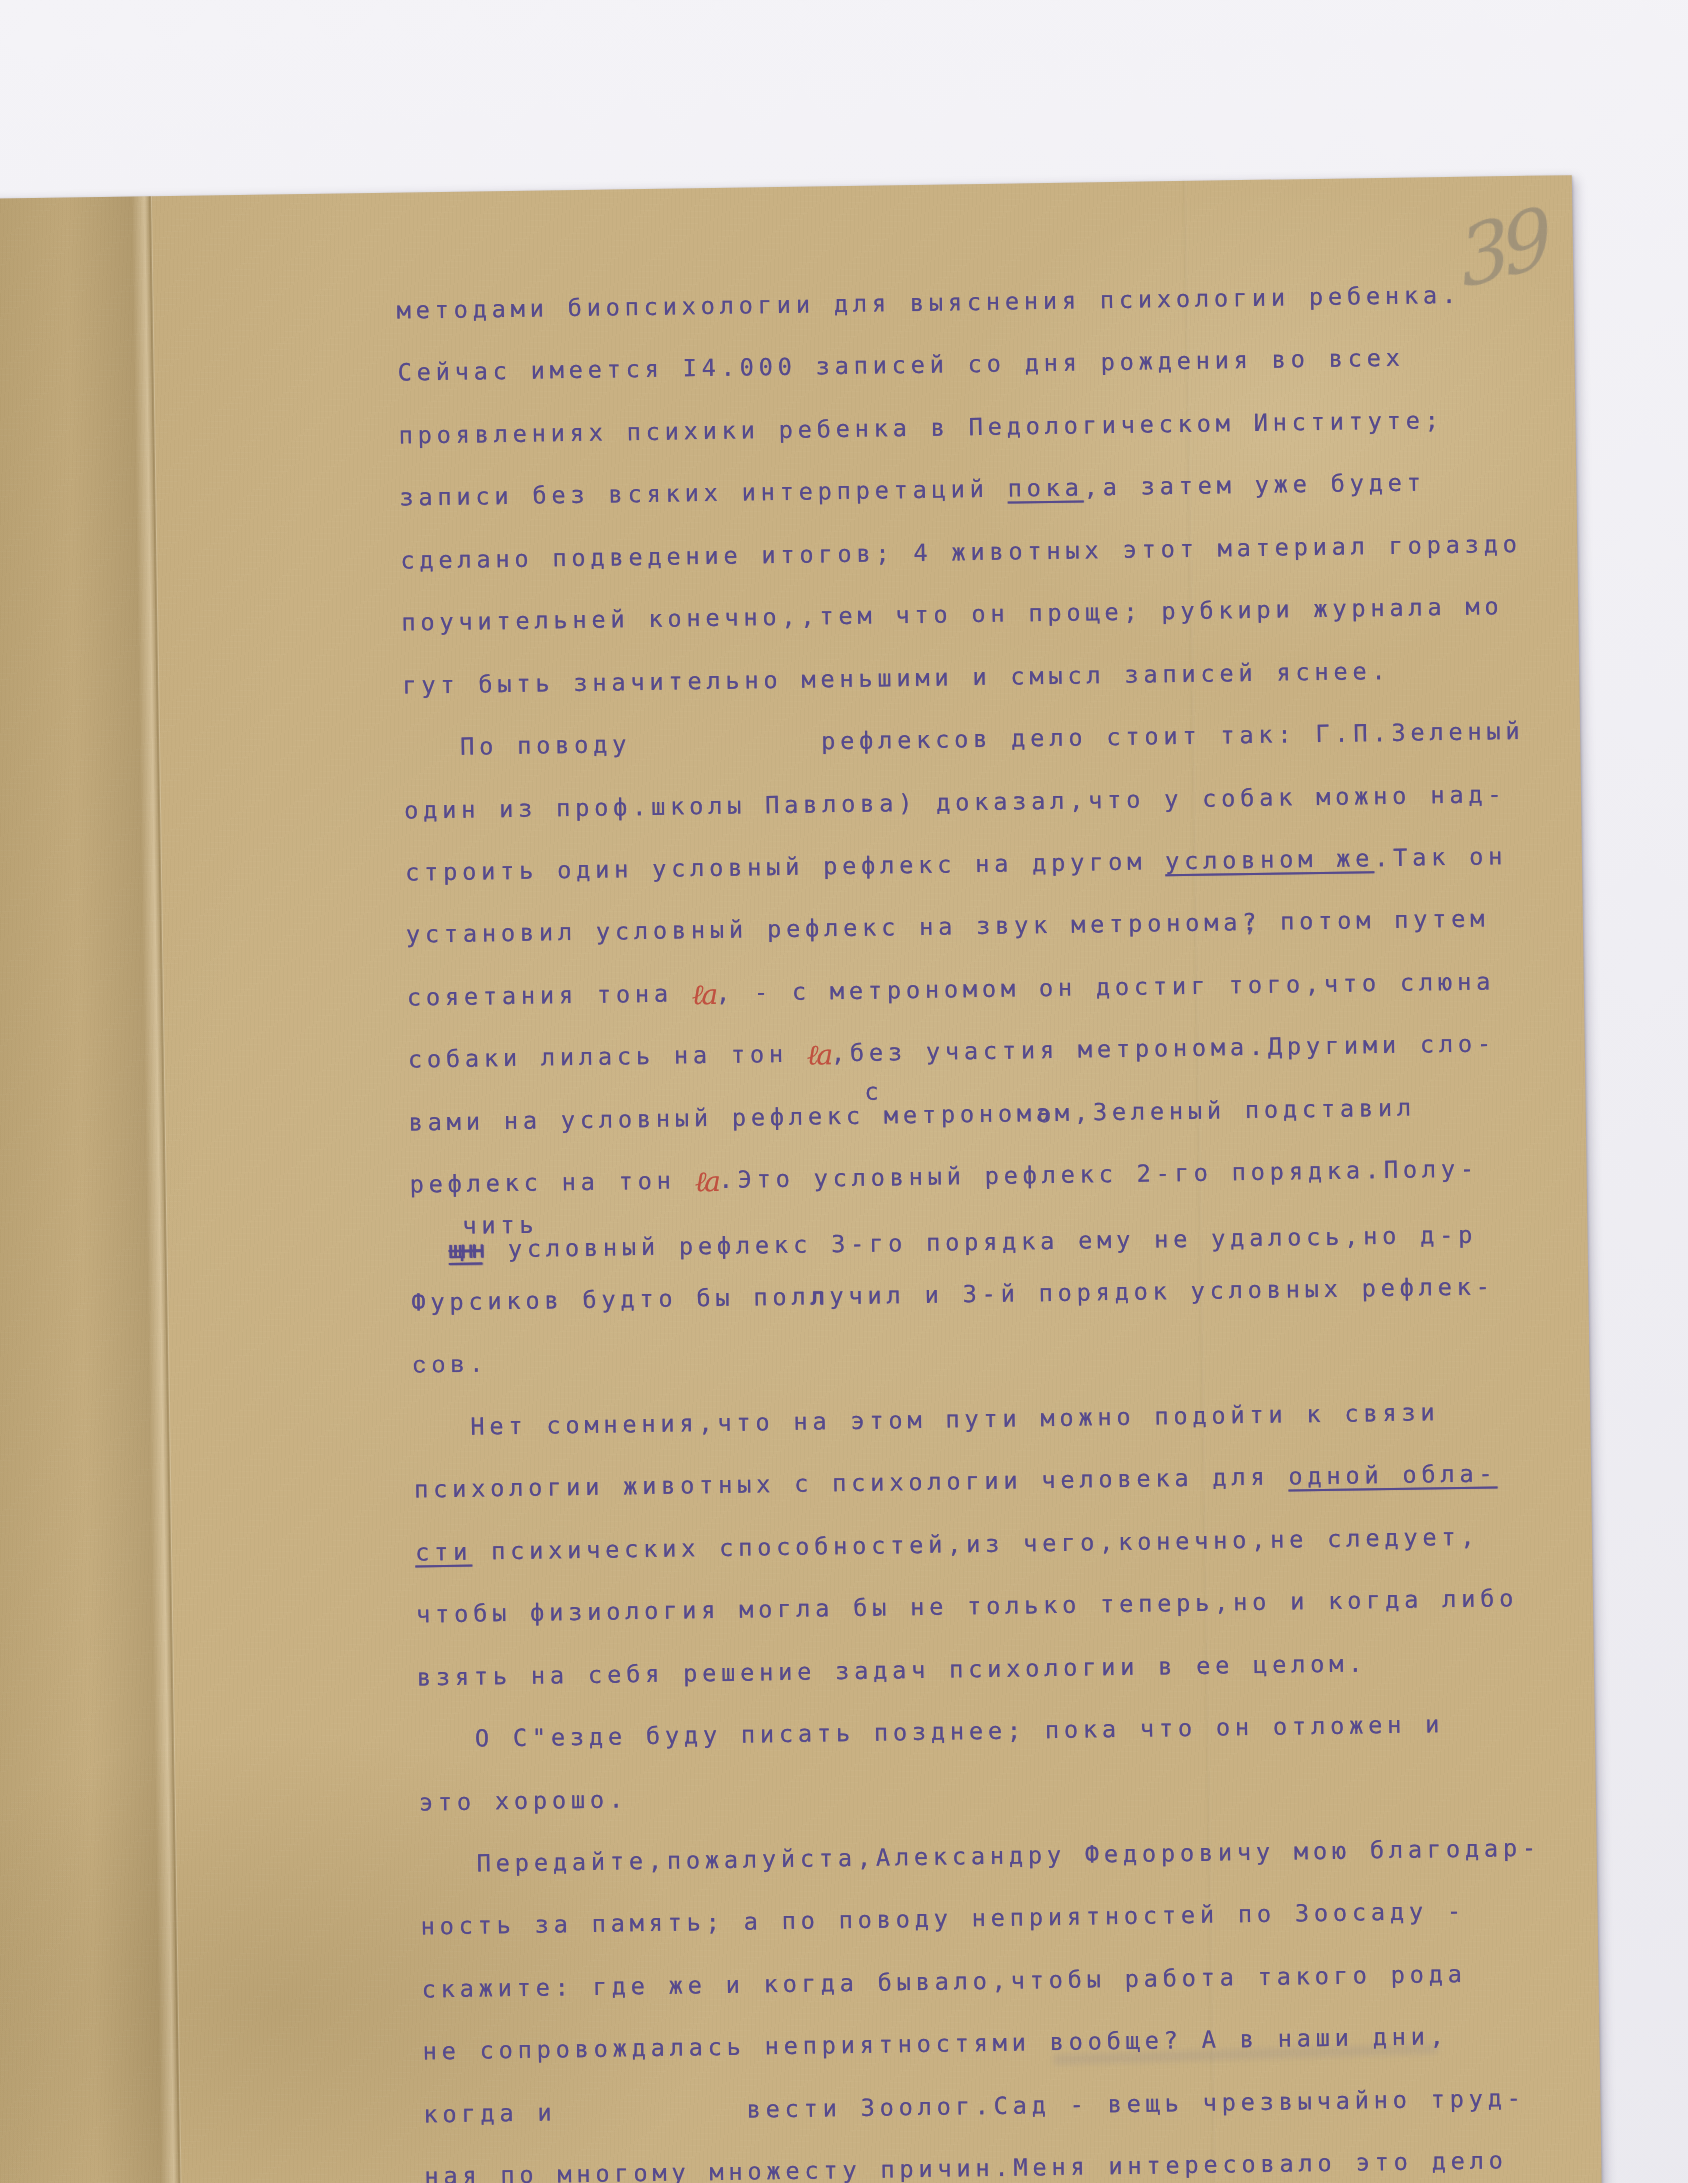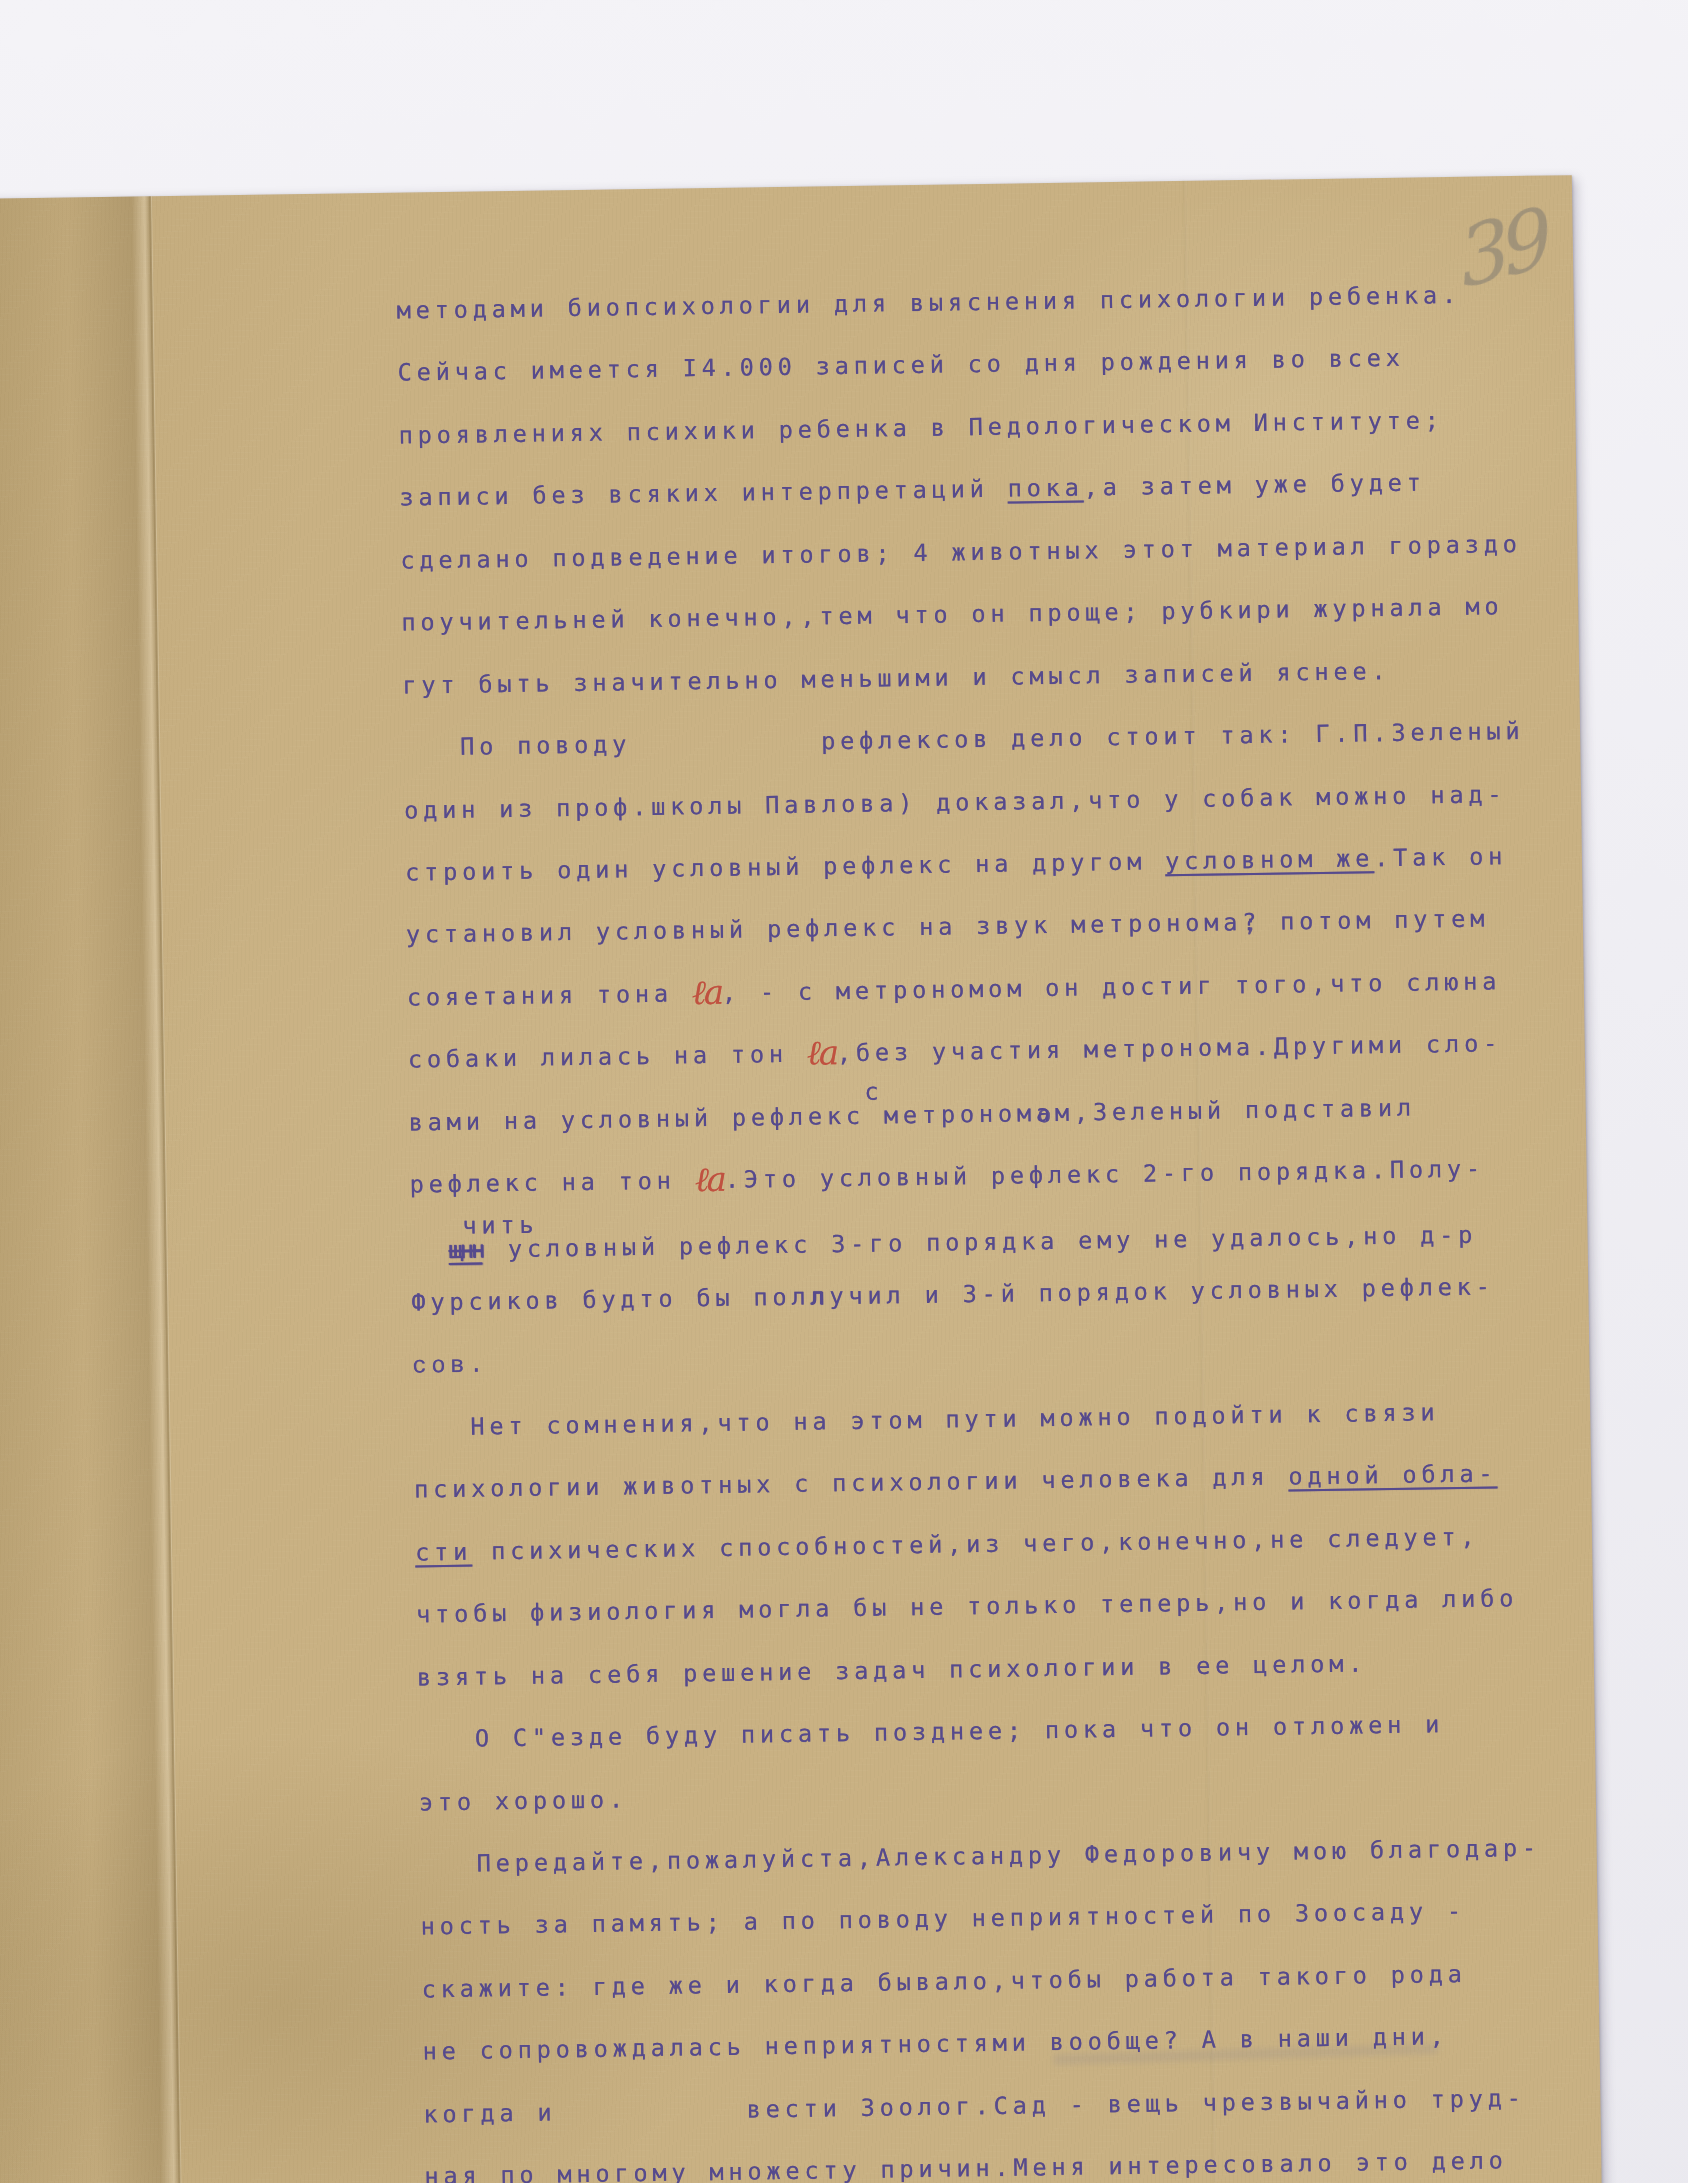--- a/index.html
+++ b/index.html
@@ -59,21 +59,21 @@
   .r-sup{position:relative;top:-24.5px;}
   .r-b{text-shadow:0 0 1.1px currentColor, 0.7px 0.4px 0.4px currentColor, -0.4px 0 0.4px currentColor;}
   .r-xu{
     text-decoration:underline line-through;text-decoration-thickness:2px;text-underline-offset:4.8px;
     letter-spacing:-3.1px;margin-right:7px;
     text-shadow:0 0 1.1px currentColor, 0.7px 0.4px 0.7px currentColor;
     margin-top:12px;
   }
   .r-red{
     font-family:"DejaVu Serif", serif;font-style:italic;
-    color:var(--red,#c05140);font-size:34px;letter-spacing:-2.2px;
+    color:var(--red,#c05140);font-size:28px;letter-spacing:-2.2px;
     position:relative;top:2.6px;line-height:0;
     text-shadow:0 0 0.4px rgba(192,81,64,.6);
   }
   .ov{position:relative;display:inline-block;}
   .ov .ov2{position:absolute;left:1.3px;top:0.9px;opacity:.9;}
   
   .page-num{
     position:absolute;left:1493px;top:26px;
     font-family:"DejaVu Serif", serif;font-style:italic;
     font-size:81px;letter-spacing:-7.9px;

